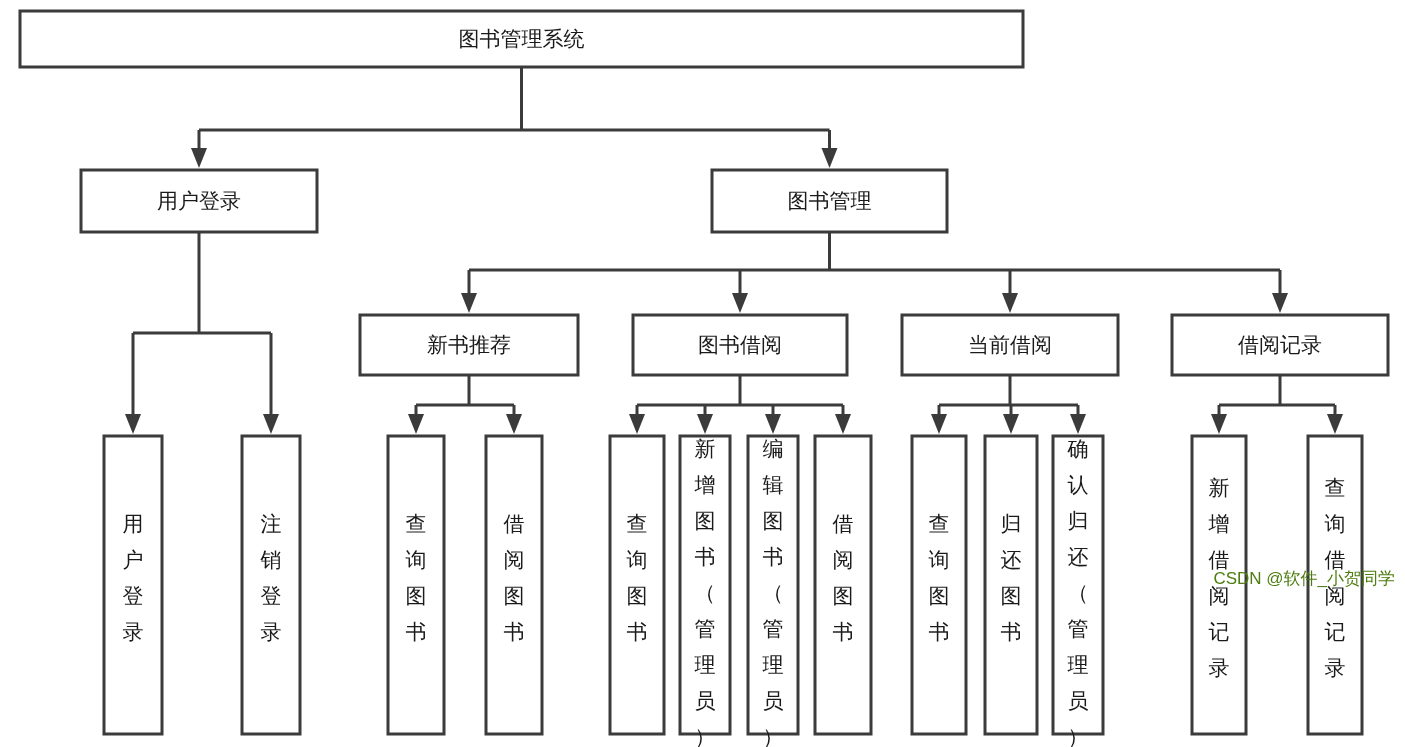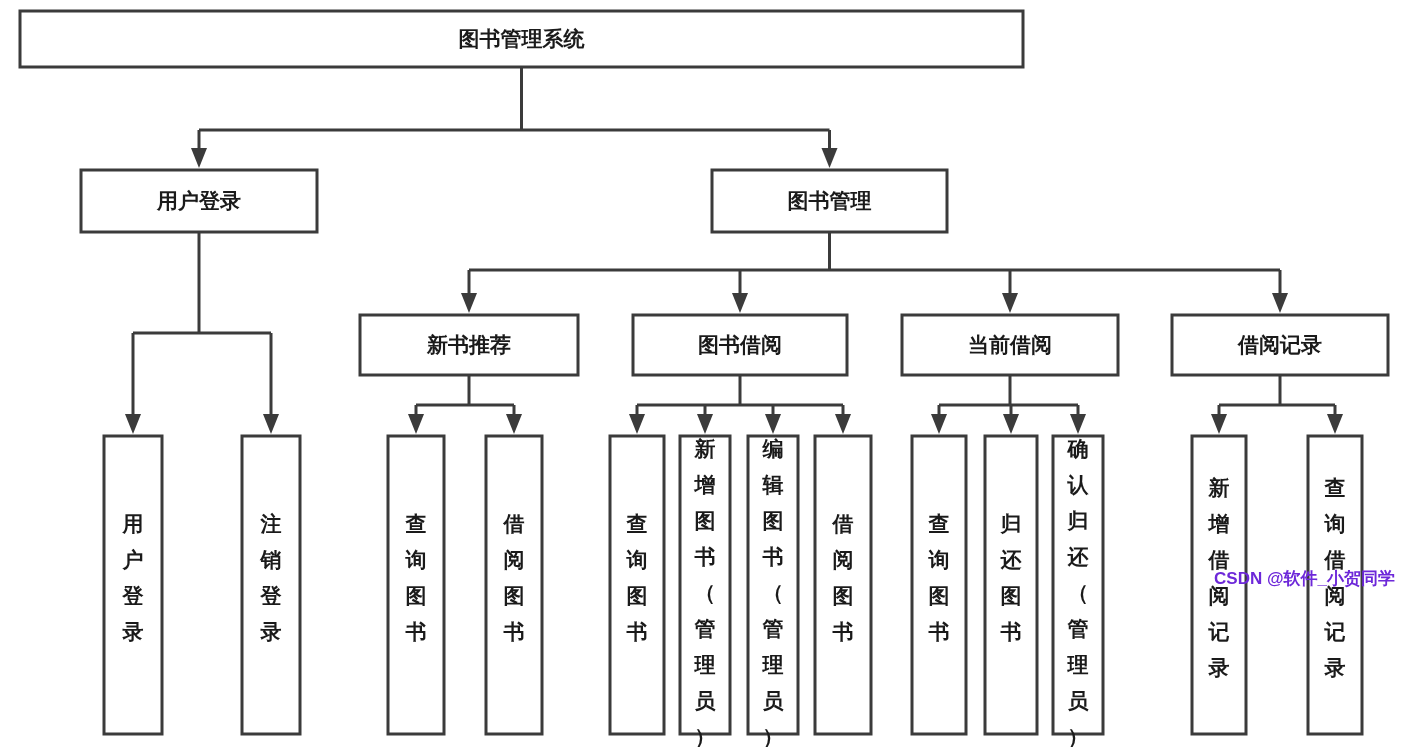--- a/index.html
+++ b/index.html
@@ -11,21 +11,20 @@
     width: 1405px;
     height: 747px;
     font-family: "Liberation Sans", "DejaVu Sans", sans-serif;
     overflow: hidden;
     position: relative;
   }
   #diagram-root {
     position: relative;
     width: 1405px;
     height: 594px;
-    font-weight: bold;
   }
   svg.diagram {
     display: block;
     width: 1405px;
     height: 747px;
   }
   .node-rect {
     fill: #ffffff;
     stroke: #3b3b3b;
     stroke-width: 3;
@@ -51,21 +50,21 @@
   .arrow-head {
     fill: #3b3b3b;
     stroke: none;
   }
   .watermark {
     position: absolute;
     right: 10px;
     bottom: 4px;
     font-family: "Liberation Sans", "DejaVu Sans", sans-serif;
     font-size: 17px;
-    color: #6d28d9;
+    color: #4d7c0f;
     white-space: nowrap;
     user-select: none;
   }
 </style>
 </head>
 <body>
 
 <div id="diagram-root">
   <svg class="diagram" viewBox="0 0 1405 747">
     <g id="connectors-layer">

